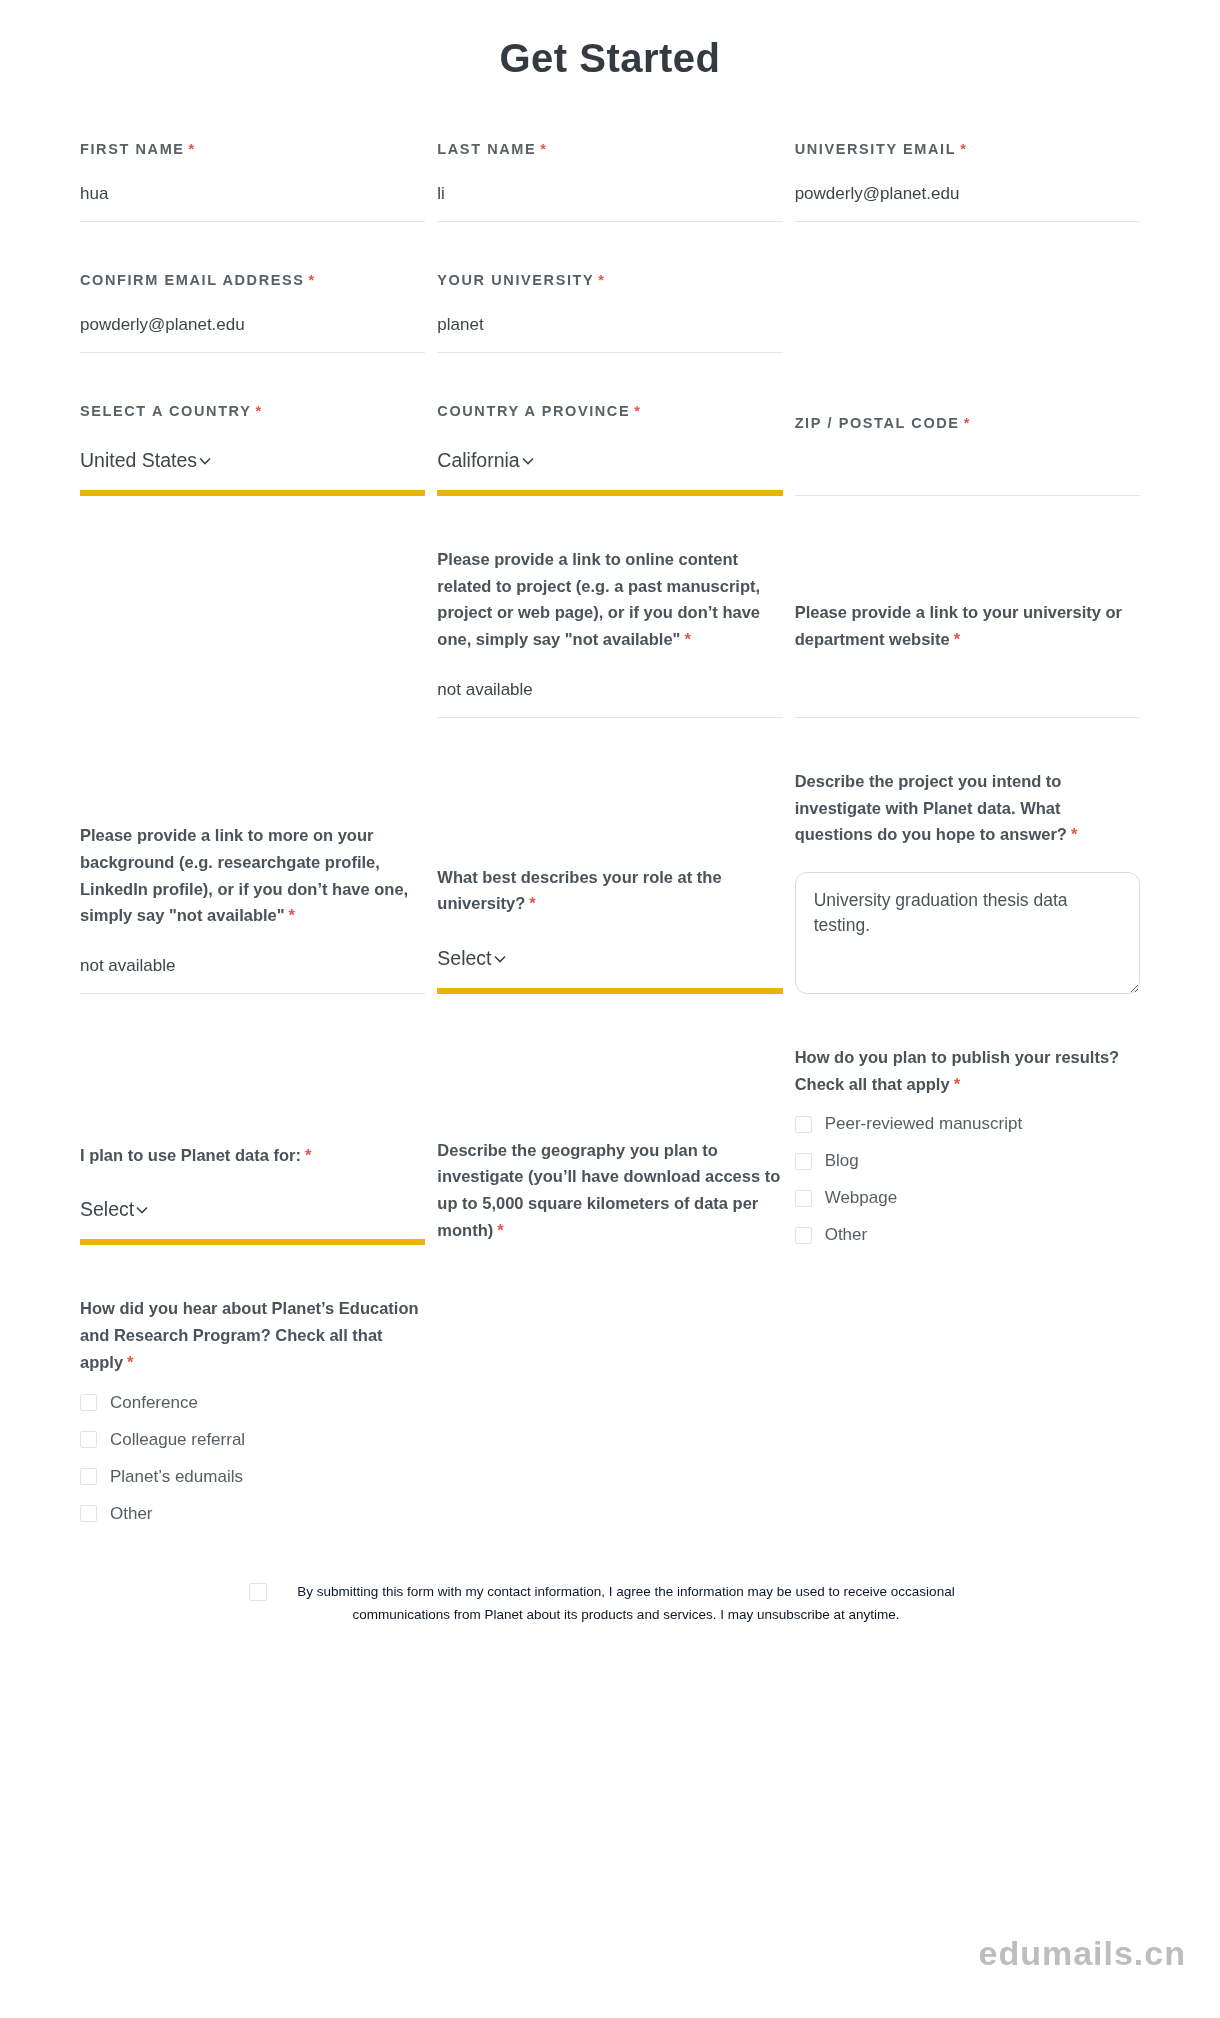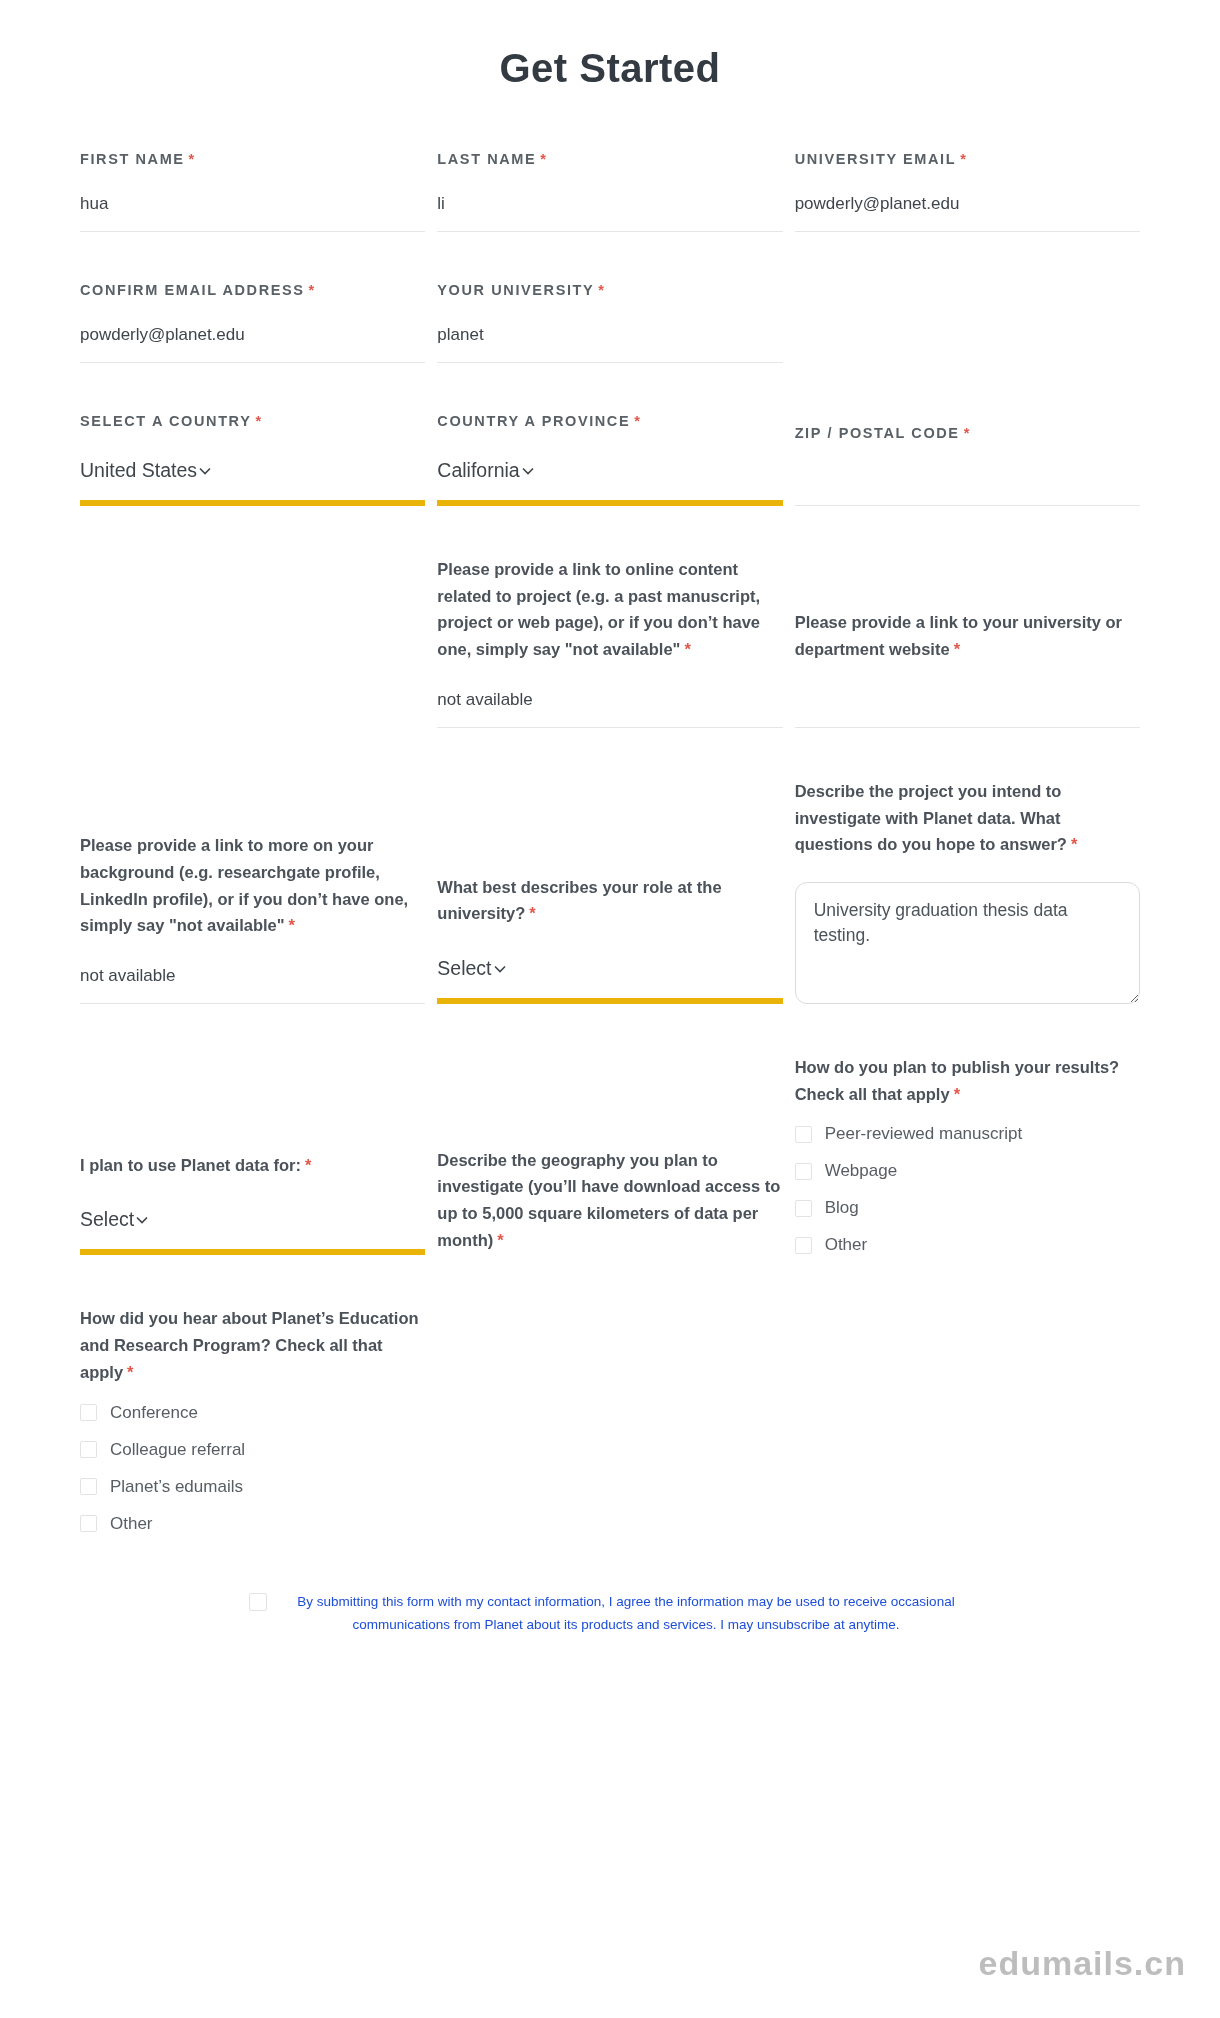--- a/index.html
+++ b/index.html
@@ -6,21 +6,21 @@
   html, body { margin: 0; padding: 0; }
   body {
     width: 1220px;
     min-height: 2018px;
     background: #ffffff;
     font-family: "Liberation Sans", sans-serif;
     position: relative;
     overflow-x: hidden;
   }
   .page { position: relative; width: 1220px; min-height: 2018px; }
-  .container { width: 1120px; padding: 16px 30px; margin: 16px auto; }
+  .container { width: 1120px; padding: 16px 30px; margin: 6px auto; }
 
   .page-title {
     text-align: center;
     font-size: 40px;
     font-weight: 700;
     color: #333a41;
     letter-spacing: 0.5px;
     padding-top: 14px;
     margin: 0 0 60px 0;
   }
@@ -115,21 +115,21 @@
     align-items: flex-start;
     gap: 14px;
     margin: 6px auto 0 auto;
     width: 760px;
   }
   .consent-checkbox { margin-top: 3px; width: 18px; height: 18px; }
   .consent-text {
     width: 690px;
     text-align: center;
     font-size: 13.5px;
-    color: #1d4ed8;
+    color: #0f172a;
     line-height: 1.75;
   }
 
   .watermark {
     position: absolute;
     top: 1928px;
     right: 34px;
     font-size: 34px;
     font-weight: 700;
     color: #b6b6b6;
@@ -240,25 +240,25 @@
       </div>
       <div class="cell">
         <p class="q-label"><span>How do you plan to publish your results? Check all that apply</span><span class="req">*</span></p>
         <div class="check-list">
           <div class="check-item">
             <span class="checkbox"></span>
             <span class="check-label">Peer-reviewed manuscript</span>
           </div>
           <div class="check-item">
             <span class="checkbox"></span>
+            <span class="check-label">Blog</span>
+          </div>
+          <div class="check-item">
+            <span class="checkbox"></span>
             <span class="check-label">Webpage</span>
-          </div>
-          <div class="check-item">
-            <span class="checkbox"></span>
-            <span class="check-label">Blog</span>
           </div>
           <div class="check-item">
             <span class="checkbox"></span>
             <span class="check-label">Other</span>
           </div>
         </div>
       </div>
 
       <div class="cell">
         <p class="q-label"><span>How did you hear about Planet’s Education and Research Program? Check all that apply</span><span class="req">*</span></p>

